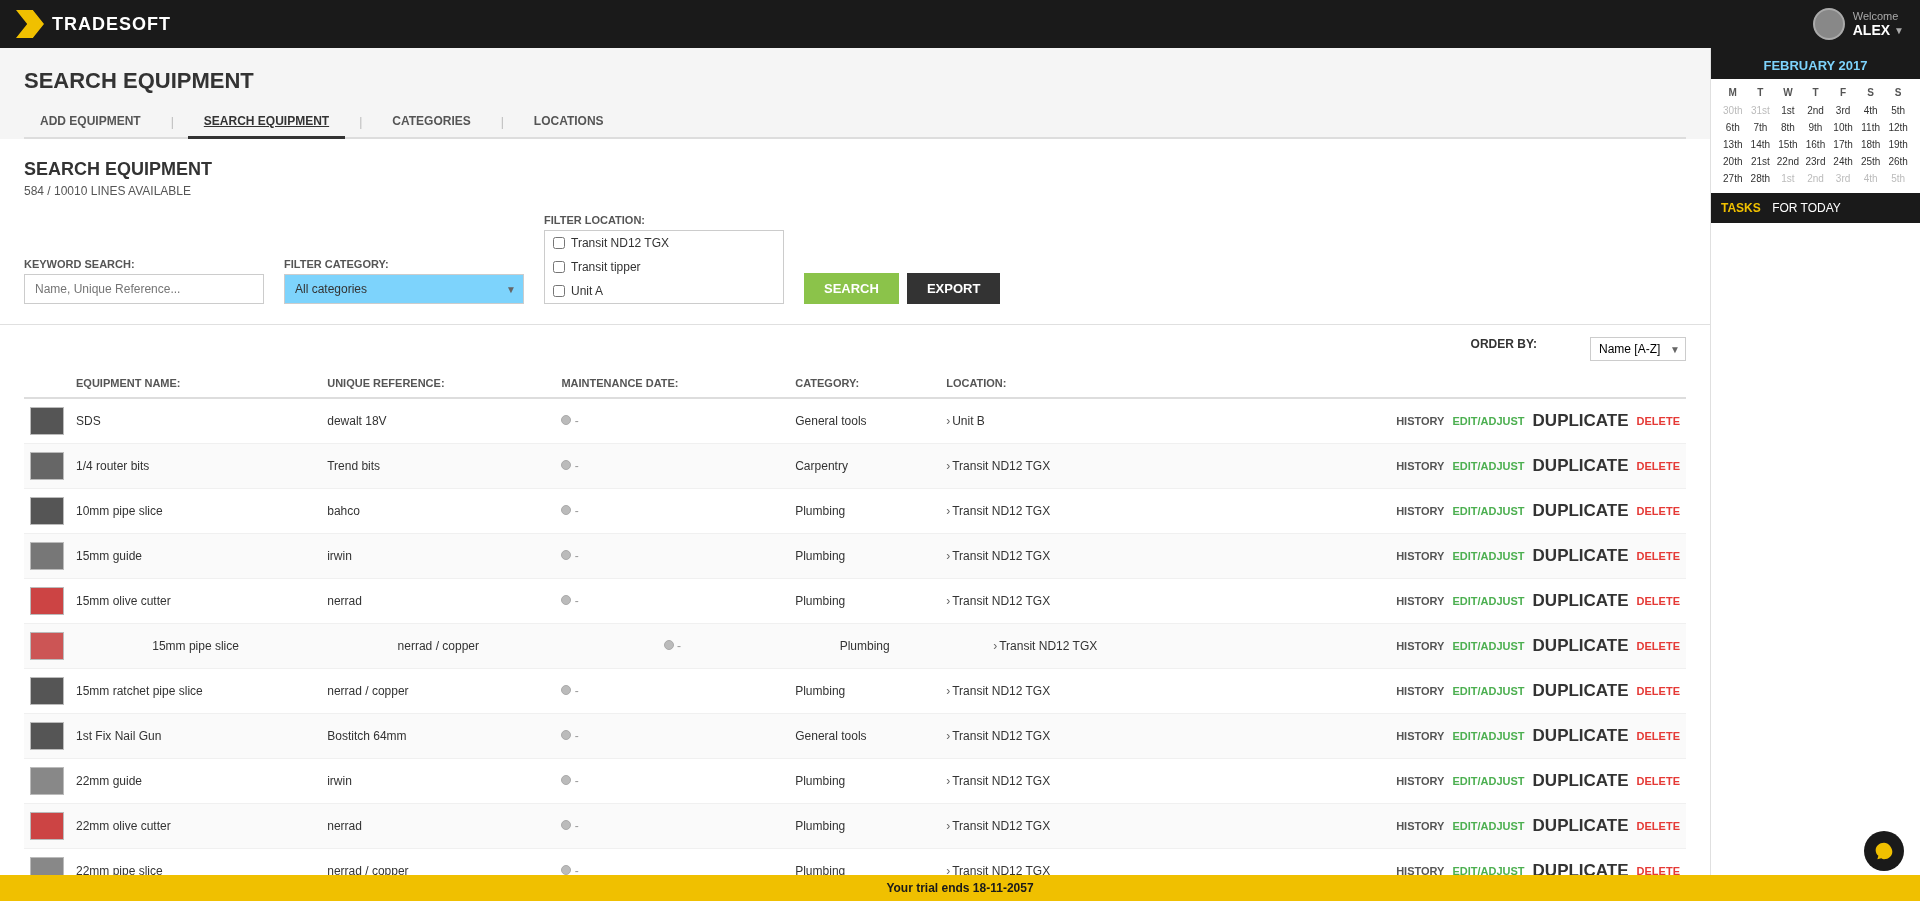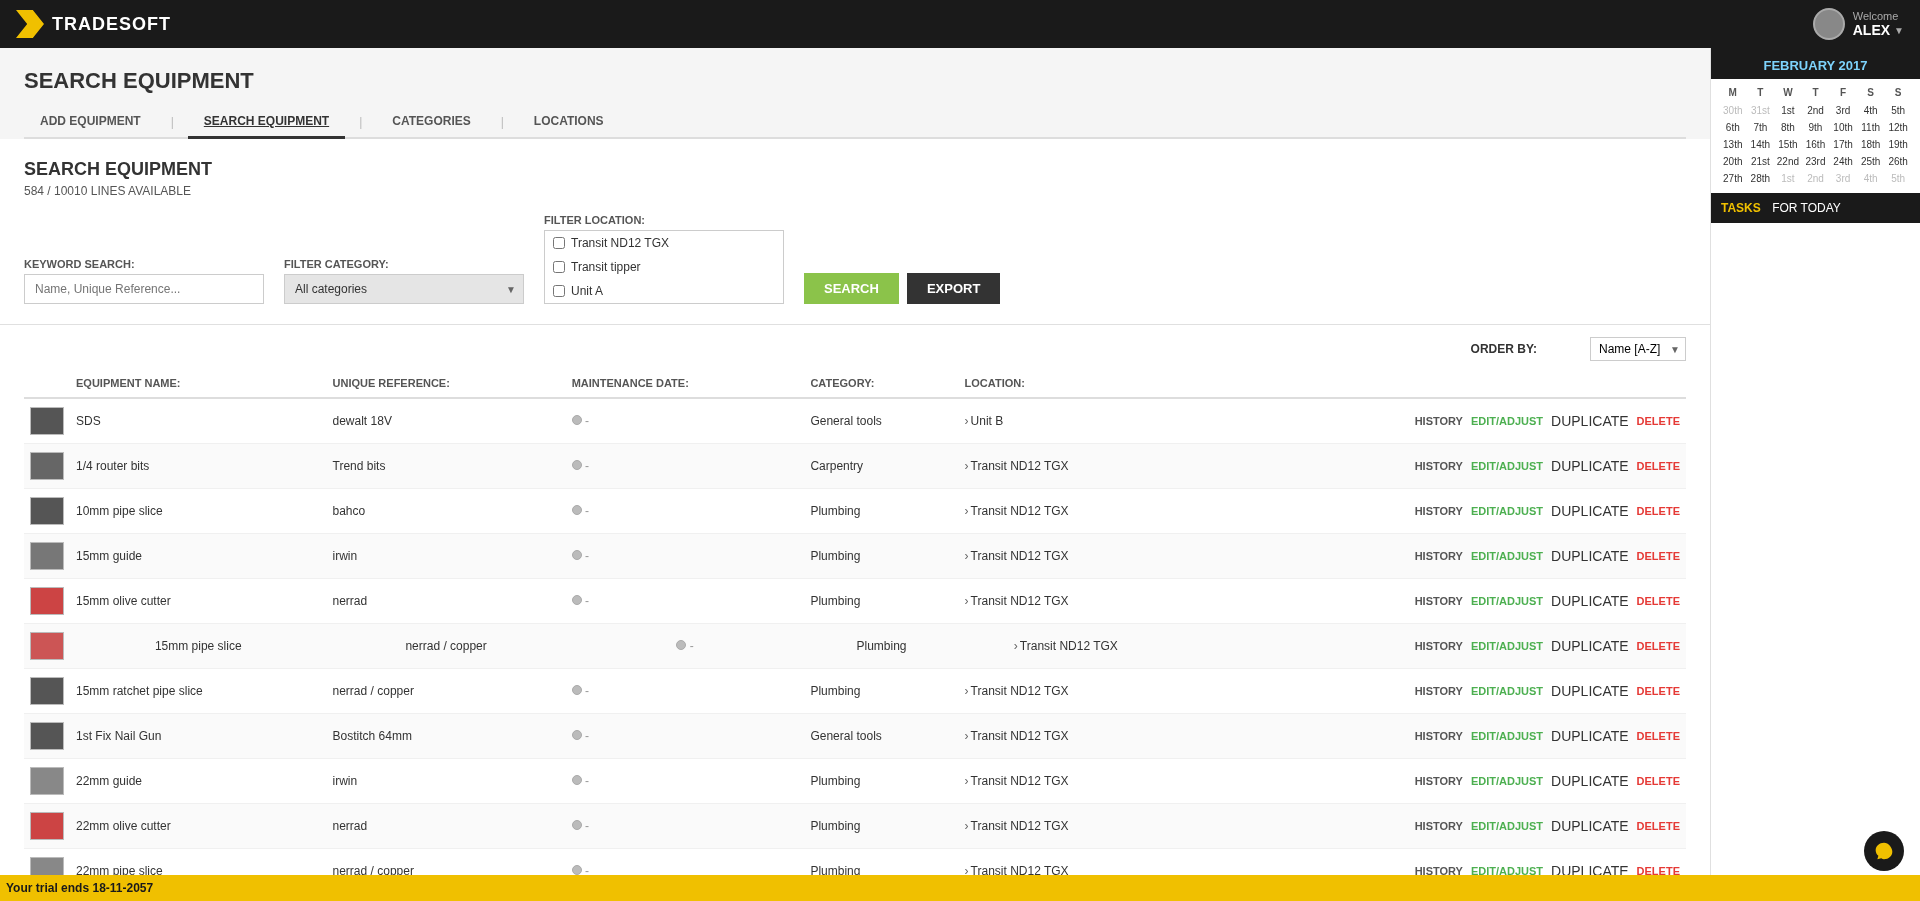--- a/index.html
+++ b/index.html
@@ -39,55 +39,55 @@
 
     
     .search-section { background: white; margin: 0; padding: 20px 24px; border-bottom: 1px solid #e0e0e0; }
     .search-section-title { font-size: 18px; font-weight: bold; color: #333; margin-bottom: 4px; }
     .search-section-sub { font-size: 12px; color: #555; margin-bottom: 16px; }
 
     .search-filters { display: flex; align-items: flex-end; gap: 20px; flex-wrap: wrap; }
     .filter-group { display: flex; flex-direction: column; gap: 4px; }
     .filter-label { font-size: 11px; font-weight: bold; color: #555; text-transform: uppercase; }
     .filter-input { padding: 7px 10px; border: 1px solid #ccc; font-size: 12px; color: #999; width: 240px; }
-    .filter-select { padding: 7px 28px 7px 10px; border: 1px solid #ccc; font-size: 12px; color: #333; background: #e5e5e5; width: 240px; appearance: none; cursor: pointer; }
+    .filter-select { padding: 7px 28px 7px 10px; border: 1px solid #ccc; font-size: 12px; color: #333; background: #7dd3fc; width: 240px; appearance: none; cursor: pointer; }
     .select-wrapper { position: relative; }
     .select-wrapper::after { content: '▼'; position: absolute; right: 8px; top: 50%; transform: translateY(-50%); font-size: 10px; color: #666; pointer-events: none; }
     .filter-location-list { border: 1px solid #ccc; background: white; width: 240px; max-height: 120px; overflow-y: auto; }
     .filter-location-item { display: flex; align-items: center; gap: 6px; padding: 5px 8px; font-size: 12px; color: #333; }
     .filter-location-item input[type="checkbox"] { width: 12px; height: 12px; }
 
     .search-actions { display: flex; gap: 8px; align-items: flex-end; }
     .btn-search { background: #8bc34a; color: white; border: none; padding: 8px 20px; font-size: 13px; font-weight: bold; cursor: pointer; }
     .btn-export { background: #333; color: white; border: none; padding: 8px 20px; font-size: 13px; font-weight: bold; cursor: pointer; }
 
     
     .table-section { background: white; margin: 0; padding: 0 24px 24px 24px; }
-    .table-header-row { display: flex; align-items: center; justify-content: flex-end; padding: 12px 0 8px 0; }
+    .table-header-row { display: flex; justify-content: flex-end; padding: 12px 0 8px 0; }
     .order-by-label { font-size: 12px; color: #333; margin-right: 6px; font-weight: bold; }
     .order-by-select { padding: 4px 24px 4px 8px; border: 1px solid #ccc; font-size: 12px; background: white; appearance: none; cursor: pointer; margin-left: 47px; }
     .order-by-wrapper { position: relative; display: flex; align-items: center; }
     .order-by-wrapper::after { content: '▼'; position: absolute; right: 6px; top: 50%; transform: translateY(-50%); font-size: 10px; color: #666; pointer-events: none; }
 
     table { width: 100%; border-collapse: collapse; }
     thead tr { border-bottom: 2px solid #ddd; }
     thead th { text-align: left; padding: 8px 6px; font-size: 11px; font-weight: bold; color: #555; text-transform: uppercase; white-space: nowrap; }
     thead th.img-col { width: 40px; }
     tbody tr { border-bottom: 1px solid #f0f0f0; }
     tbody tr:nth-child(even) { background: #fafafa; }
     tbody td { padding: 8px 6px; font-size: 12px; color: #333; vertical-align: middle; }
     tbody td.img-cell { width: 40px; }
     .img-placeholder { width: 34px; height: 28px; background: #ccc; border: 1px solid #bbb; display: flex; align-items: center; justify-content: center; font-size: 8px; color: #666; }
 
     .maint-dot { width: 10px; height: 10px; border-radius: 50%; background: #bbb; border: 1px solid #aaa; display: inline-block; }
     .dash { color: #999; }
 
     .action-history { color: #555; font-size: 11px; font-weight: bold; cursor: pointer; }
     .action-edit { color: #4caf50; font-size: 11px; font-weight: bold; cursor: pointer; }
-    .action-duplicate { color: #333; font-size: 14px; font-weight: normal; cursor: pointer; }
+    .action-duplicate { color: #333; font-size: 17px; font-weight: bold; cursor: pointer; }
     .action-delete { color: #e53935; font-size: 11px; font-weight: bold; cursor: pointer; }
     .actions-cell { display: flex; gap: 8px; align-items: center; justify-content: flex-end; }
 
     .location-cell { color: #333; }
     .location-arrow { color: #666; margin-right: 2px; }
 
     
     .right-panel { width: 210px; background: white; flex-shrink: 0; border-left: 1px solid #e0e0e0; display: flex; flex-direction: column; overflow-y: auto; }
     .calendar-header { background: #1a1a1a; color: #7dd3fc; text-align: center; padding: 10px 6px 6px 6px; font-size: 13px; font-weight: bold; }
     .calendar-grid { padding: 6px 8px; }
@@ -96,21 +96,21 @@
     .cal-days { display: grid; grid-template-columns: repeat(7, 1fr); gap: 0; }
     .cal-day { text-align: center; font-size: 10px; padding: 3px 2px; color: #333; cursor: pointer; }
     .cal-day.other-month { color: #bbb; }
 
     .tasks-header { background: #1a1a1a; color: white; padding: 8px 10px; font-size: 12px; display: flex; align-items: center; gap: 4px; }
     .tasks-header .tasks-label { color: #f0c000; font-weight: bold; }
     .tasks-header .for-today { color: white; }
     .tasks-body { padding: 10px; font-size: 12px; color: #888; }
 
     
-    .bottom-bar { background: #f0c000; color: #1a1a1a; text-align: left; padding: 6px; font-size: 12px; font-weight: bold; flex-shrink: 0; }
+    .bottom-bar { background: #f0c000; color: #1a1a1a; text-align: center; padding: 6px; font-size: 12px; font-weight: bold; flex-shrink: 0; }
 
     
     .chat-fab { position: fixed; bottom: 30px; right: 16px; width: 40px; height: 40px; background: #1a1a1a; border-radius: 50%; display: flex; align-items: center; justify-content: center; cursor: pointer; z-index: 999; }
     .chat-fab svg { width: 20px; height: 20px; fill: #f0c000; }
   </style>
 </head>
 <body>
 
 <div class="topbar">
   <div class="topbar-logo">

